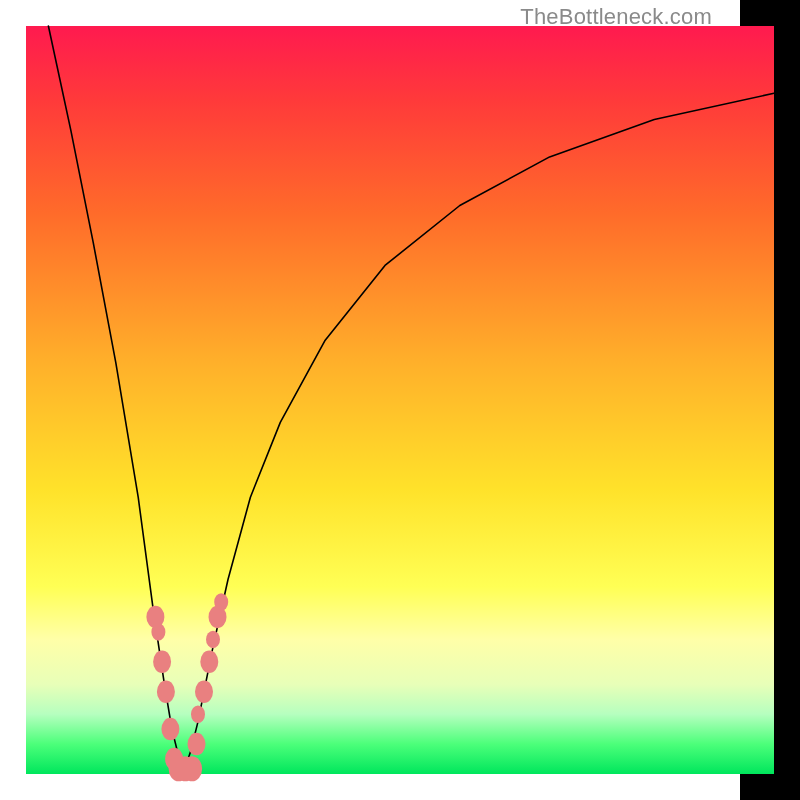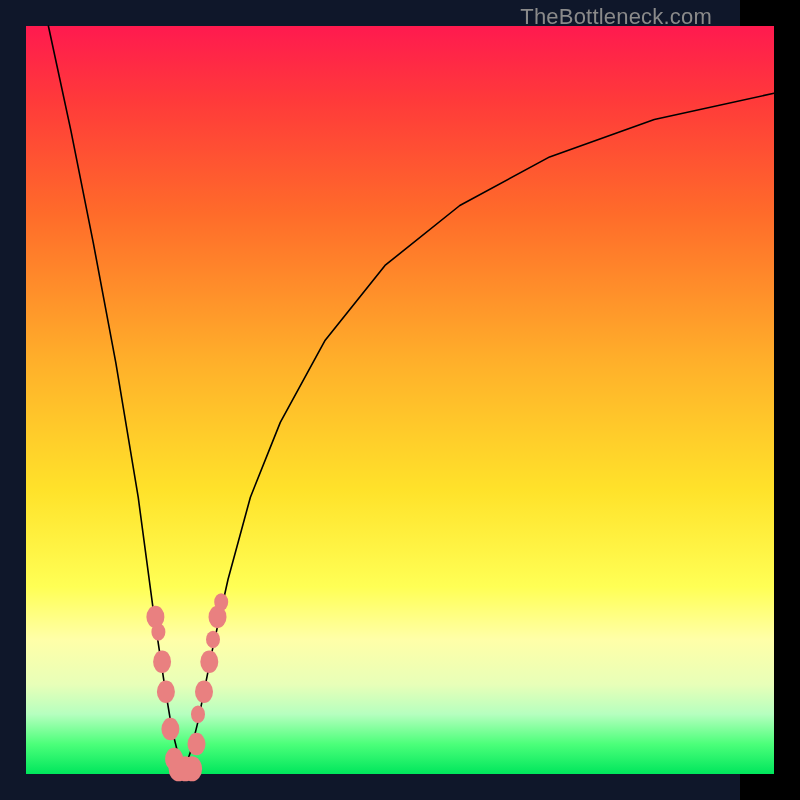--- a/index.html
+++ b/index.html
@@ -10,21 +10,21 @@
     overflow: hidden;
     background: #000;
     font-family: Arial, Helvetica, sans-serif;
   }
   .frame {
     position: absolute;
     left: 0;
     top: 0;
     width: 740px;
     height: 800px;
-    background: #0f172a;
+    background: #ffffff;
   }
   .plot {
     position: absolute;
     left: 26px;
     top: 26px;
     width: 748px;
     height: 748px;
     background: linear-gradient(to bottom,
       #ff1a4f 0%,
       #ff3a3a 10%,

